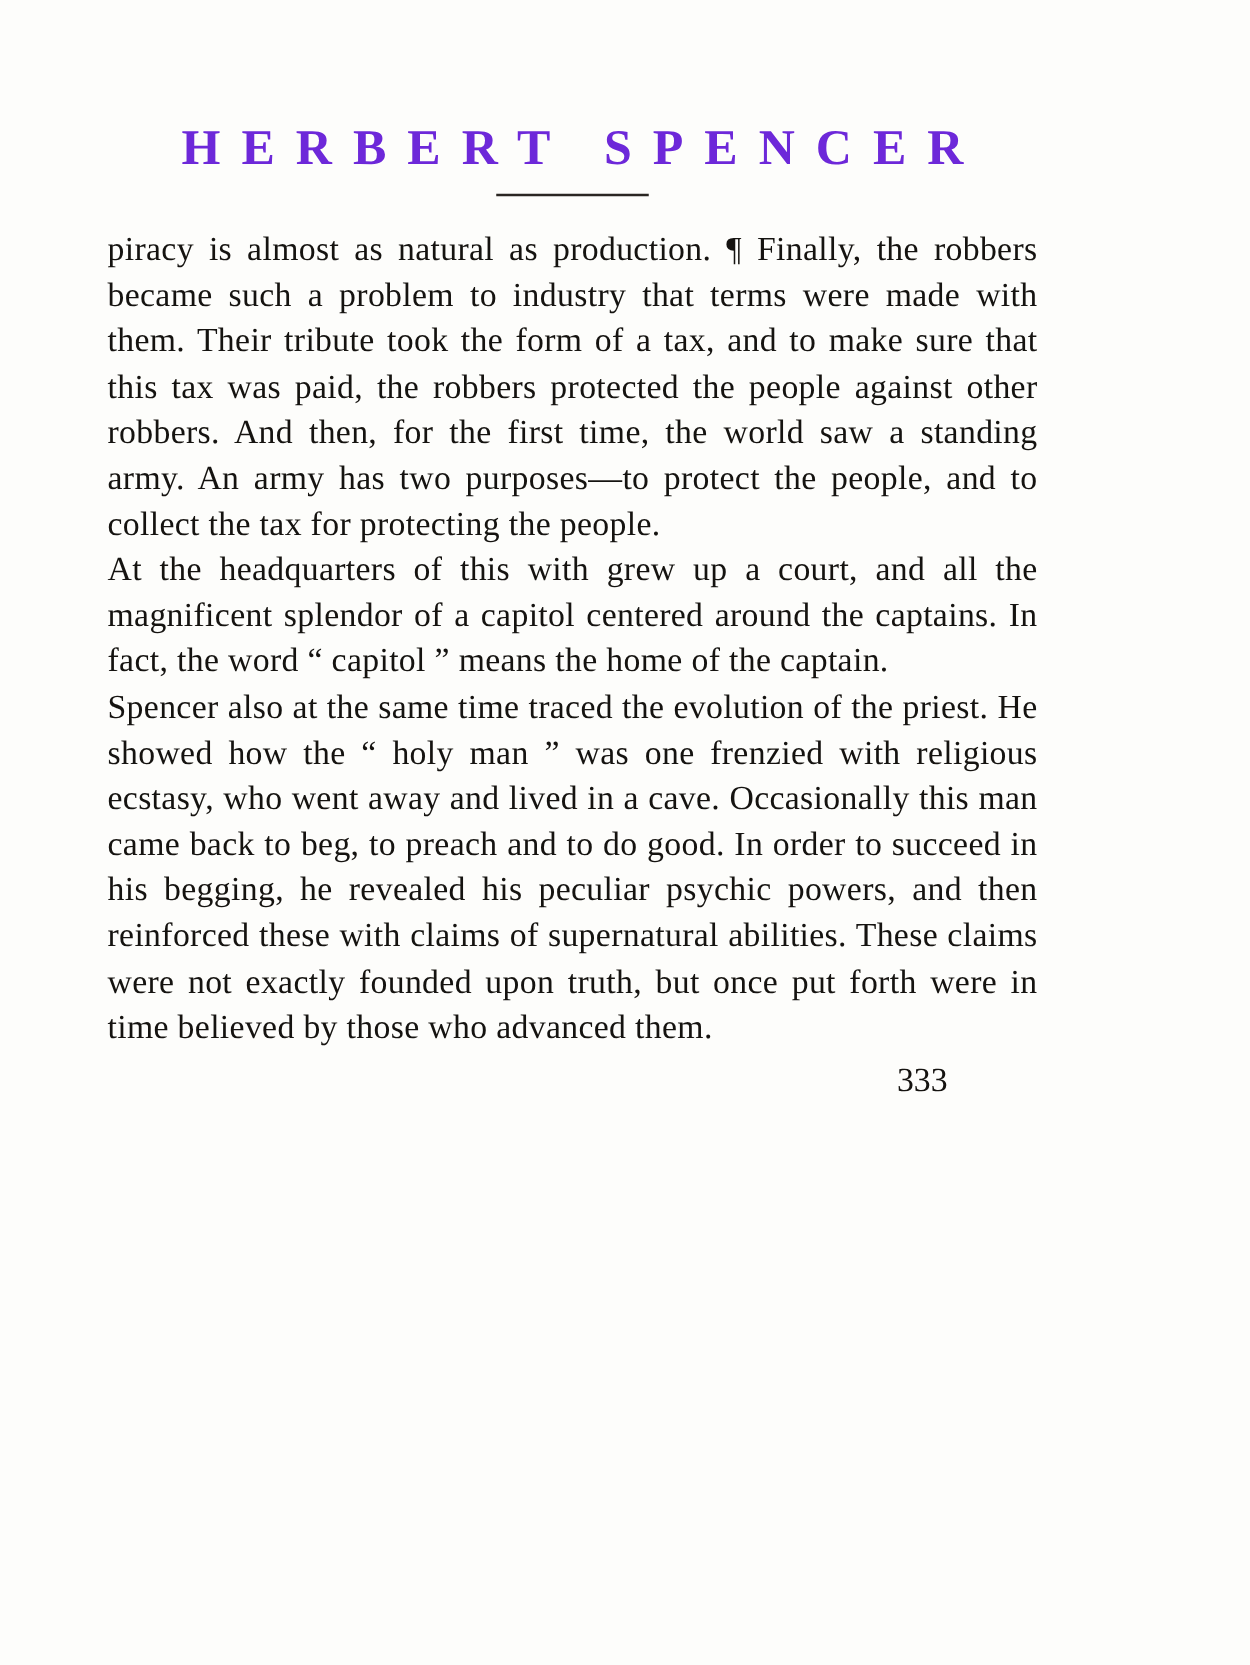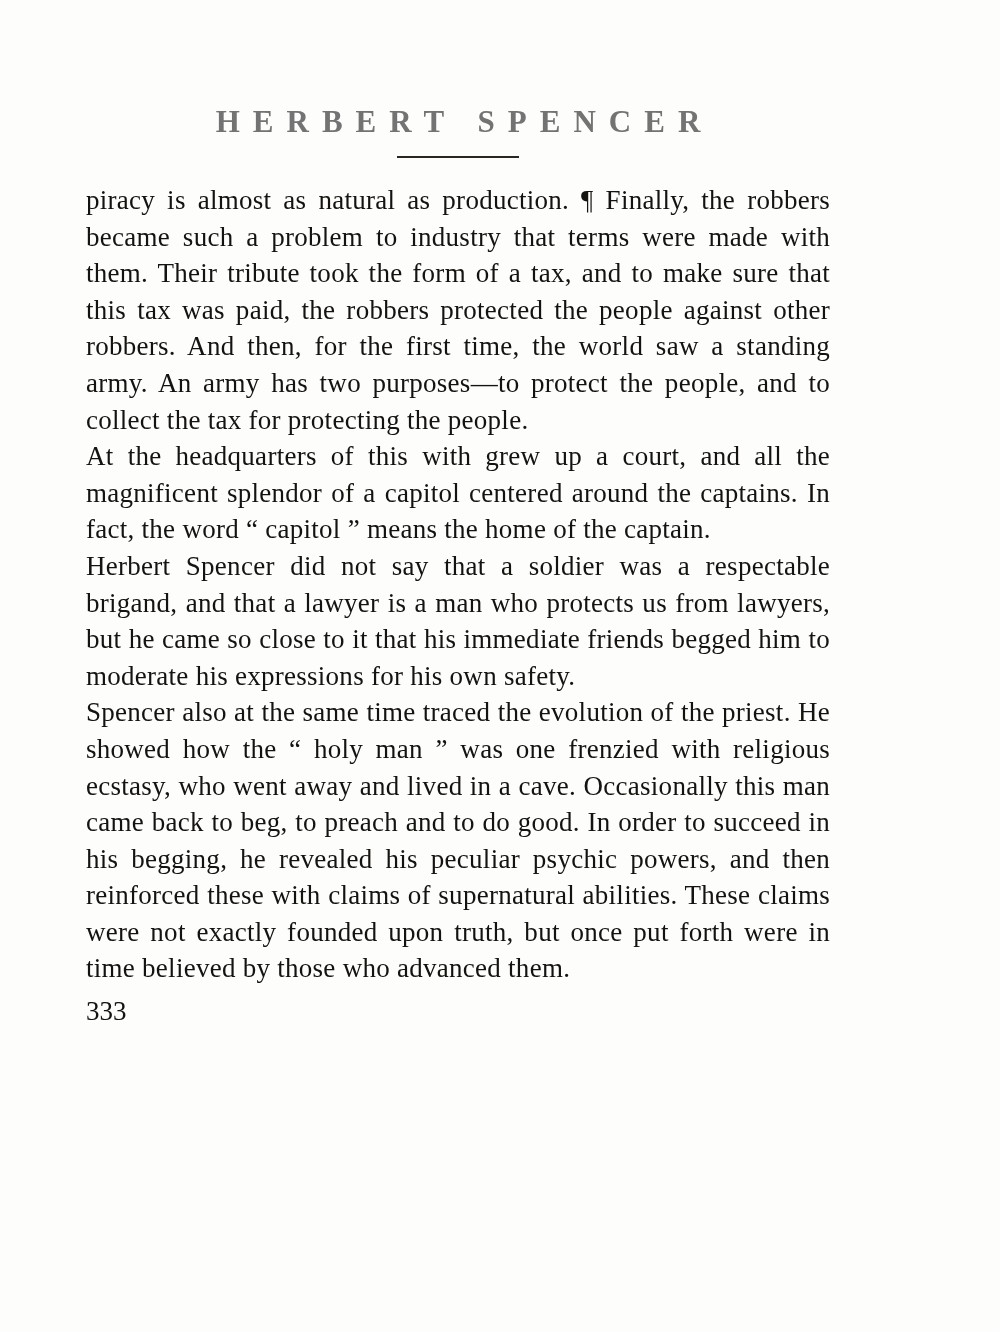--- a/index.html
+++ b/index.html
@@ -17,64 +17,63 @@
     font-family: "Liberation Serif", "DejaVu Serif", serif;
     box-sizing: border-box;
     padding: 88px 170px 0 86px;
     overflow: hidden;
   }
   .page-header {
     text-align: center;
     margin-bottom: 24px;
   }
   .page-title {
-    margin: 16px;
-    font-size: 31px;
+    margin: 6px;
+    font-size: 40px;
     font-weight: 600;
     letter-spacing: 0.42em;
     text-indent: 0.42em; 
-    color: #737373;
+    color: #6d28d9;
     white-space: nowrap;
   }
   .title-rule {
     width: 122px;
     height: 2px;
     background: #2a2622;
     margin: 14px auto 0 auto;
   }
   .page-body {
     font-size: 27px;
     line-height: 36.6px;
     text-align: justify;
     letter-spacing: 0.01em;
   }
   .page-body p {
     margin: 0;
     padding: 0;
   }
   .page-number {
     font-size: 27px;
-    text-align: left;
+    text-align: right;
     padding-right: 72px;
     margin-top: 9px;
     color: #151310;
   }
 </style>
 </head>
 <body>
 
 <div class="book-page">
 
   <header class="page-header">
     <h1 class="page-title">HERBERT SPENCER</h1>
     <div class="title-rule"></div>
   </header>
 
   <main class="page-body">
     <p>piracy is almost as natural as production. ¶ Finally, the robbers became such a problem to industry that terms were made with them. Their tribute took the form of a tax, and to make sure that this tax was paid, the robbers protected the people against other robbers. And then, for the first time, the world saw a standing army. An army has two purposes—to protect the people, and to collect the tax for protecting the people.</p>
     <p>At the headquarters of this with grew up a court, and all the magnificent splendor of a capitol centered around the captains. In fact, the word “ capitol ” means the home of the captain.</p>
-    <p>Herbert Spencer did not say that a soldier was a respectable brigand, and that a lawyer is a man who protects us from lawyers, but he came so close to it that his immediate friends begged him to moderate his expressions for his own safety.</p>
     <p>Spencer also at the same time traced the evolution of the priest. He showed how the “ holy man ” was one frenzied with religious ecstasy, who went away and lived in a cave. Occasionally this man came back to beg, to preach and to do good. In order to succeed in his begging, he revealed his peculiar psychic powers, and then reinforced these with claims of supernatural abilities. These claims were not exactly founded upon truth, but once put forth were in time believed by those who advanced them.</p>
   </main>
 
   <div class="page-number">333</div>
 
 </div>
 
 </body></html>

